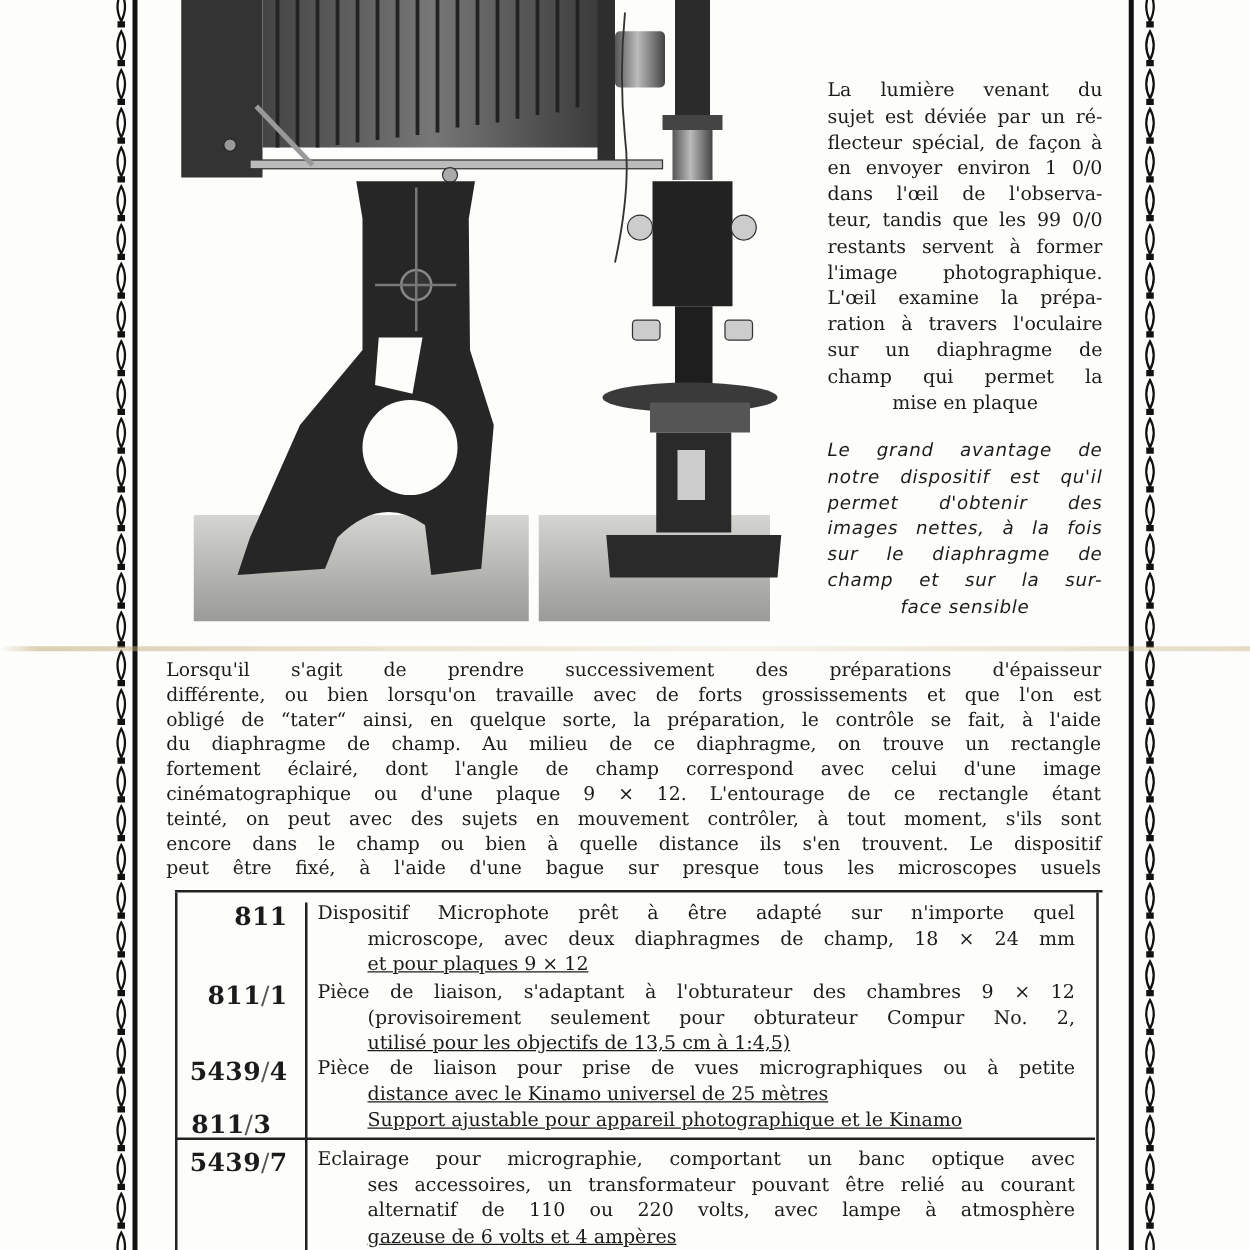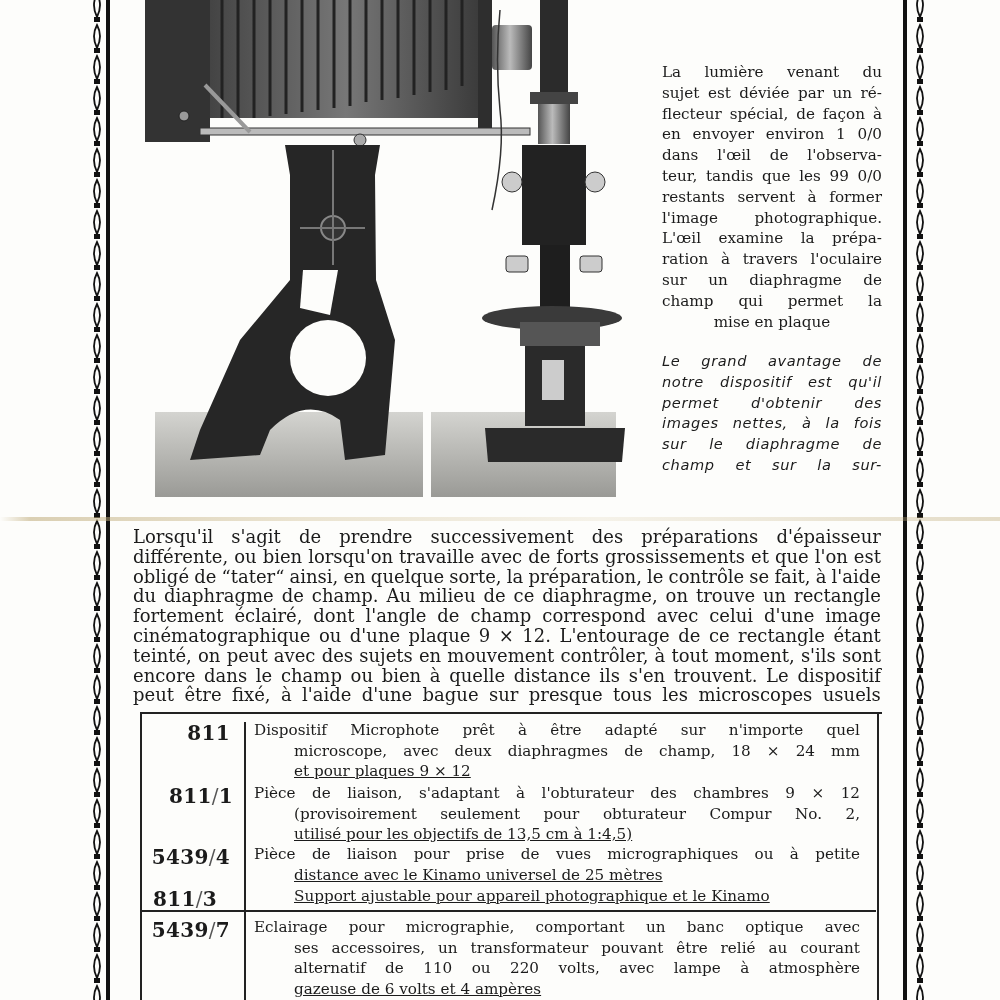--- a/index.html
+++ b/index.html
@@ -25,21 +25,21 @@
   #photo { position:absolute; left:140px; top:0; width:500px; height:500px; }
 
   
   .col-text { position:absolute; left:662px; width:220px; font-size:15.2px; line-height:20.8px; }
   .col-text .ln { display:flex; justify-content:space-between; white-space:pre; }
   .col-text .ln.center { justify-content:center; }
   #caption1 { top:62px; }
   #caption2 { top:351px; font-style:italic; font-family:"DejaVu Sans", "Liberation Sans", sans-serif; font-size:14.6px; letter-spacing:0.6px; }
 
   
-  #body-para { position:absolute; left:133px; top:527px; width:748px; font-size:18px; line-height:19.8px; }
+  #body-para { position:absolute; left:133px; top:527px; width:748px; font-size:15px; line-height:19.8px; }
   #body-para .ln { display:flex; justify-content:space-between; white-space:pre; }
 
   
   #catalog { position:absolute; left:140px; top:712px; width:742px; height:288px; }
   .hrule { position:absolute; height:2px; background:#222; }
   .vrule { position:absolute; width:2px; background:#222; }
   .code { position:absolute; width:90px; text-align:right; font-weight:bold; font-size:20px; font-family:"DejaVu Serif", serif; letter-spacing:0.3px; }
   .desc { position:absolute; left:114px; width:606px; font-size:15.2px; line-height:20.5px; }
   .desc .ln { display:flex; justify-content:space-between; white-space:pre; }
   .desc .ln.indent { padding-left:40px; }
@@ -291,20 +291,21 @@
     <div class="ln"><span>champ</span><span>qui</span><span>permet</span><span>la</span></div>
     <div class="ln center">mise en plaque</div>
   </div>
 <div class="col-text" id="caption2">
     <div class="ln"><span>Le</span><span>grand</span><span>avantage</span><span>de</span></div>
     <div class="ln"><span>notre</span><span>dispositif</span><span>est</span><span>qu'il</span></div>
     <div class="ln"><span>permet</span><span>d'obtenir</span><span>des</span></div>
     <div class="ln"><span>images</span><span>nettes,</span><span>à</span><span>la</span><span>fois</span></div>
     <div class="ln"><span>sur</span><span>le</span><span>diaphragme</span><span>de</span></div>
     <div class="ln"><span>champ</span><span>et</span><span>sur</span><span>la</span><span>sur-</span></div>
+    <div class="ln center">face sensible</div>
   </div>
 
 <div id="body-para">
     <div class="ln"><span>Lorsqu'il</span><span>s'agit</span><span>de</span><span>prendre</span><span>successivement</span><span>des</span><span>préparations</span><span>d'épaisseur</span></div>
     <div class="ln"><span>différente,</span><span>ou</span><span>bien</span><span>lorsqu'on</span><span>travaille</span><span>avec</span><span>de</span><span>forts</span><span>grossissements</span><span>et</span><span>que</span><span>l'on</span><span>est</span></div>
     <div class="ln"><span>obligé</span><span>de</span><span>“tater“</span><span>ainsi,</span><span>en</span><span>quelque</span><span>sorte,</span><span>la</span><span>préparation,</span><span>le</span><span>contrôle</span><span>se</span><span>fait,</span><span>à</span><span>l'aide</span></div>
     <div class="ln"><span>du</span><span>diaphragme</span><span>de</span><span>champ.</span><span>Au</span><span>milieu</span><span>de</span><span>ce</span><span>diaphragme,</span><span>on</span><span>trouve</span><span>un</span><span>rectangle</span></div>
     <div class="ln"><span>fortement</span><span>éclairé,</span><span>dont</span><span>l'angle</span><span>de</span><span>champ</span><span>correspond</span><span>avec</span><span>celui</span><span>d'une</span><span>image</span></div>
     <div class="ln"><span>cinématographique</span><span>ou</span><span>d'une</span><span>plaque</span><span>9</span><span>×</span><span>12.</span><span>L'entourage</span><span>de</span><span>ce</span><span>rectangle</span><span>étant</span></div>
     <div class="ln"><span>teinté,</span><span>on</span><span>peut</span><span>avec</span><span>des</span><span>sujets</span><span>en</span><span>mouvement</span><span>contrôler,</span><span>à</span><span>tout</span><span>moment,</span><span>s'ils</span><span>sont</span></div>
@@ -318,21 +319,21 @@
   <div class="vrule" style="left:104px;top:10px;height:278px;"></div>
   <div class="vrule" style="left:737px;top:2px;height:286px;"></div>
   <div class="hrule" style="left:0;top:198px;width:736px;"></div>
   <div id="rows">
       <div class="code" style="left: 0px; top: 9px;">811</div>
       <div class="desc" style="top: 8px;">
         <div class="ln"><span>Dispositif</span><span>Microphote</span><span>prêt</span><span>à</span><span>être</span><span>adapté</span><span>sur</span><span>n'importe</span><span>quel</span></div>
         <div class="ln indent"><span>microscope,</span><span>avec</span><span>deux</span><span>diaphragmes</span><span>de</span><span>champ,</span><span>18</span><span>×</span><span>24</span><span>mm</span></div>
         <div class="ln indent last" style="justify-content: flex-start;">et pour plaques 9 × 12</div>
       </div>
-      <div class="code" style="left: 16px; top: 72px; text-align: center;">811<span class="slash">/</span>1</div>
+      <div class="code" style="left: 0px; top: 72px;">811<span class="slash">/</span>1</div>
       <div class="desc" style="top: 71px;">
         <div class="ln"><span>Pièce</span><span>de</span><span>liaison,</span><span>s'adaptant</span><span>à</span><span>l'obturateur</span><span>des</span><span>chambres</span><span>9</span><span>×</span><span>12</span></div>
         <div class="ln indent"><span>(provisoirement</span><span>seulement</span><span>pour</span><span>obturateur</span><span>Compur</span><span>No.</span><span>2,</span></div>
         <div class="ln indent last" style="justify-content: flex-start;">utilisé pour les objectifs de 13,5 cm à 1:4,5)</div>
       </div>
       <div class="code" style="left: 0px; top: 133px;">5439<span class="slash">/</span>4</div>
       <div class="desc" style="top: 132px;">
         <div class="ln"><span>Pièce</span><span>de</span><span>liaison</span><span>pour</span><span>prise</span><span>de</span><span>vues</span><span>micrographiques</span><span>ou</span><span>à</span><span>petite</span></div>
         <div class="ln indent last" style="justify-content: flex-start;">distance avec le Kinamo universel de 25 mètres</div>
       </div>

